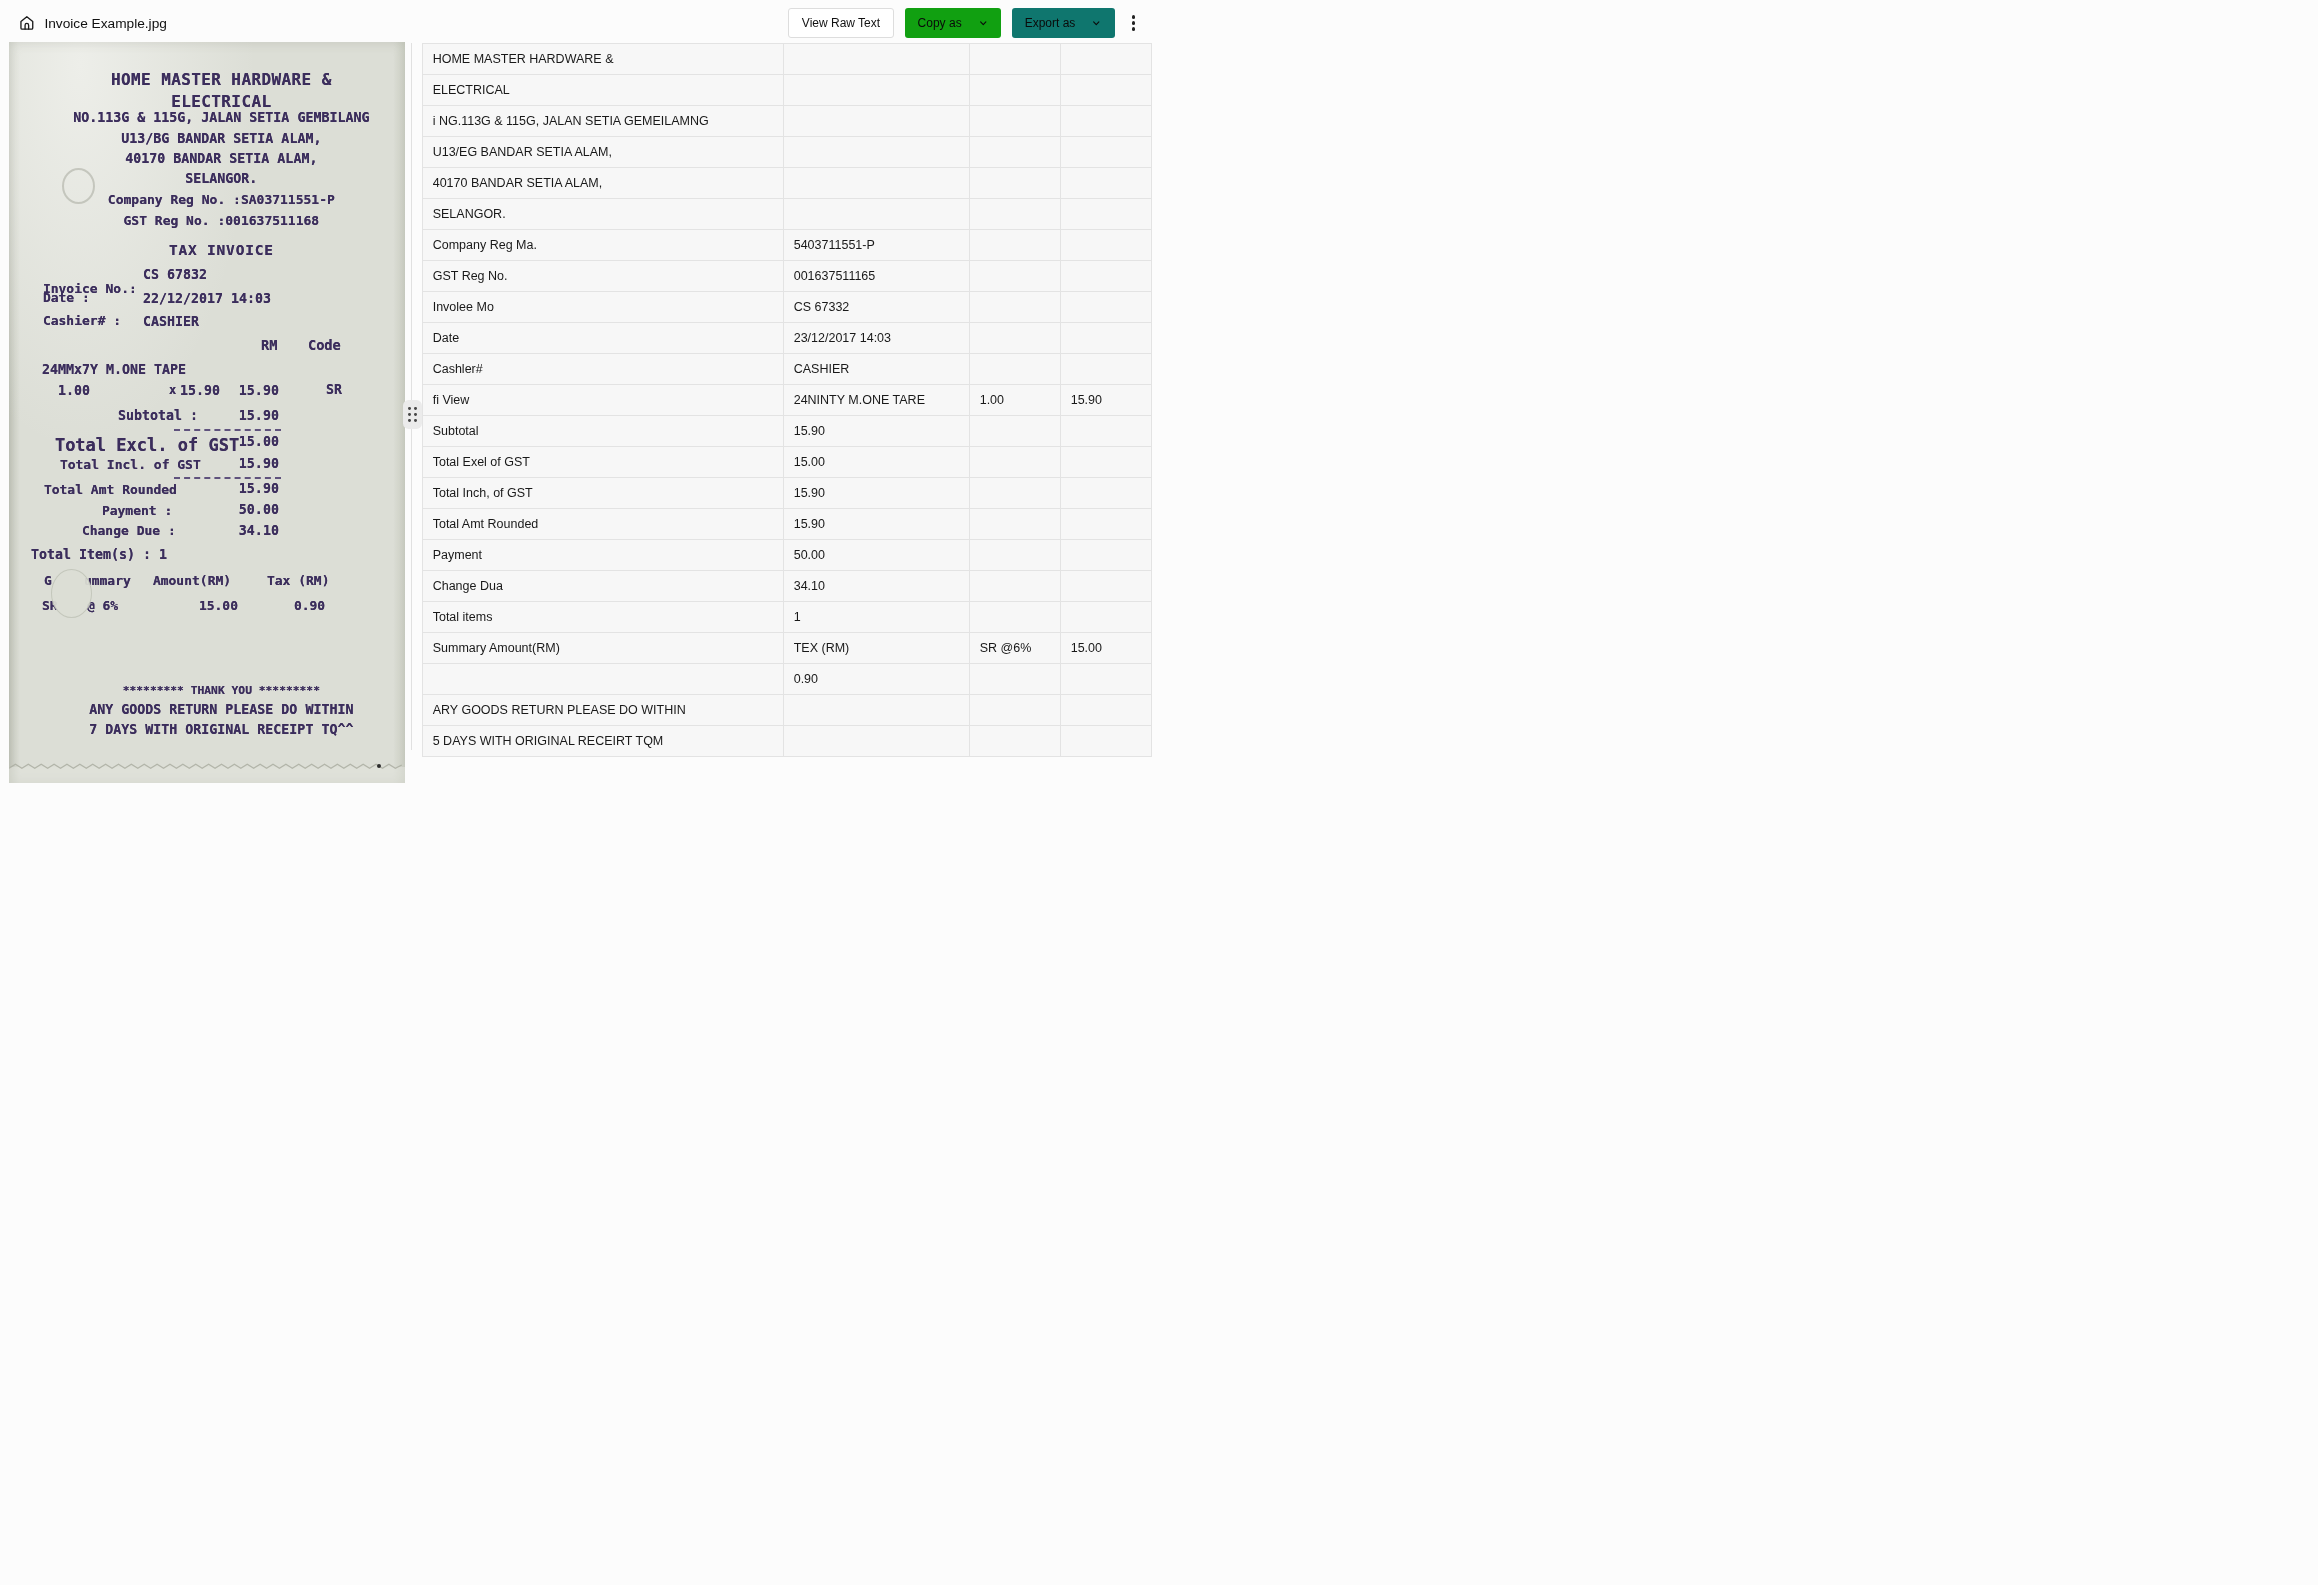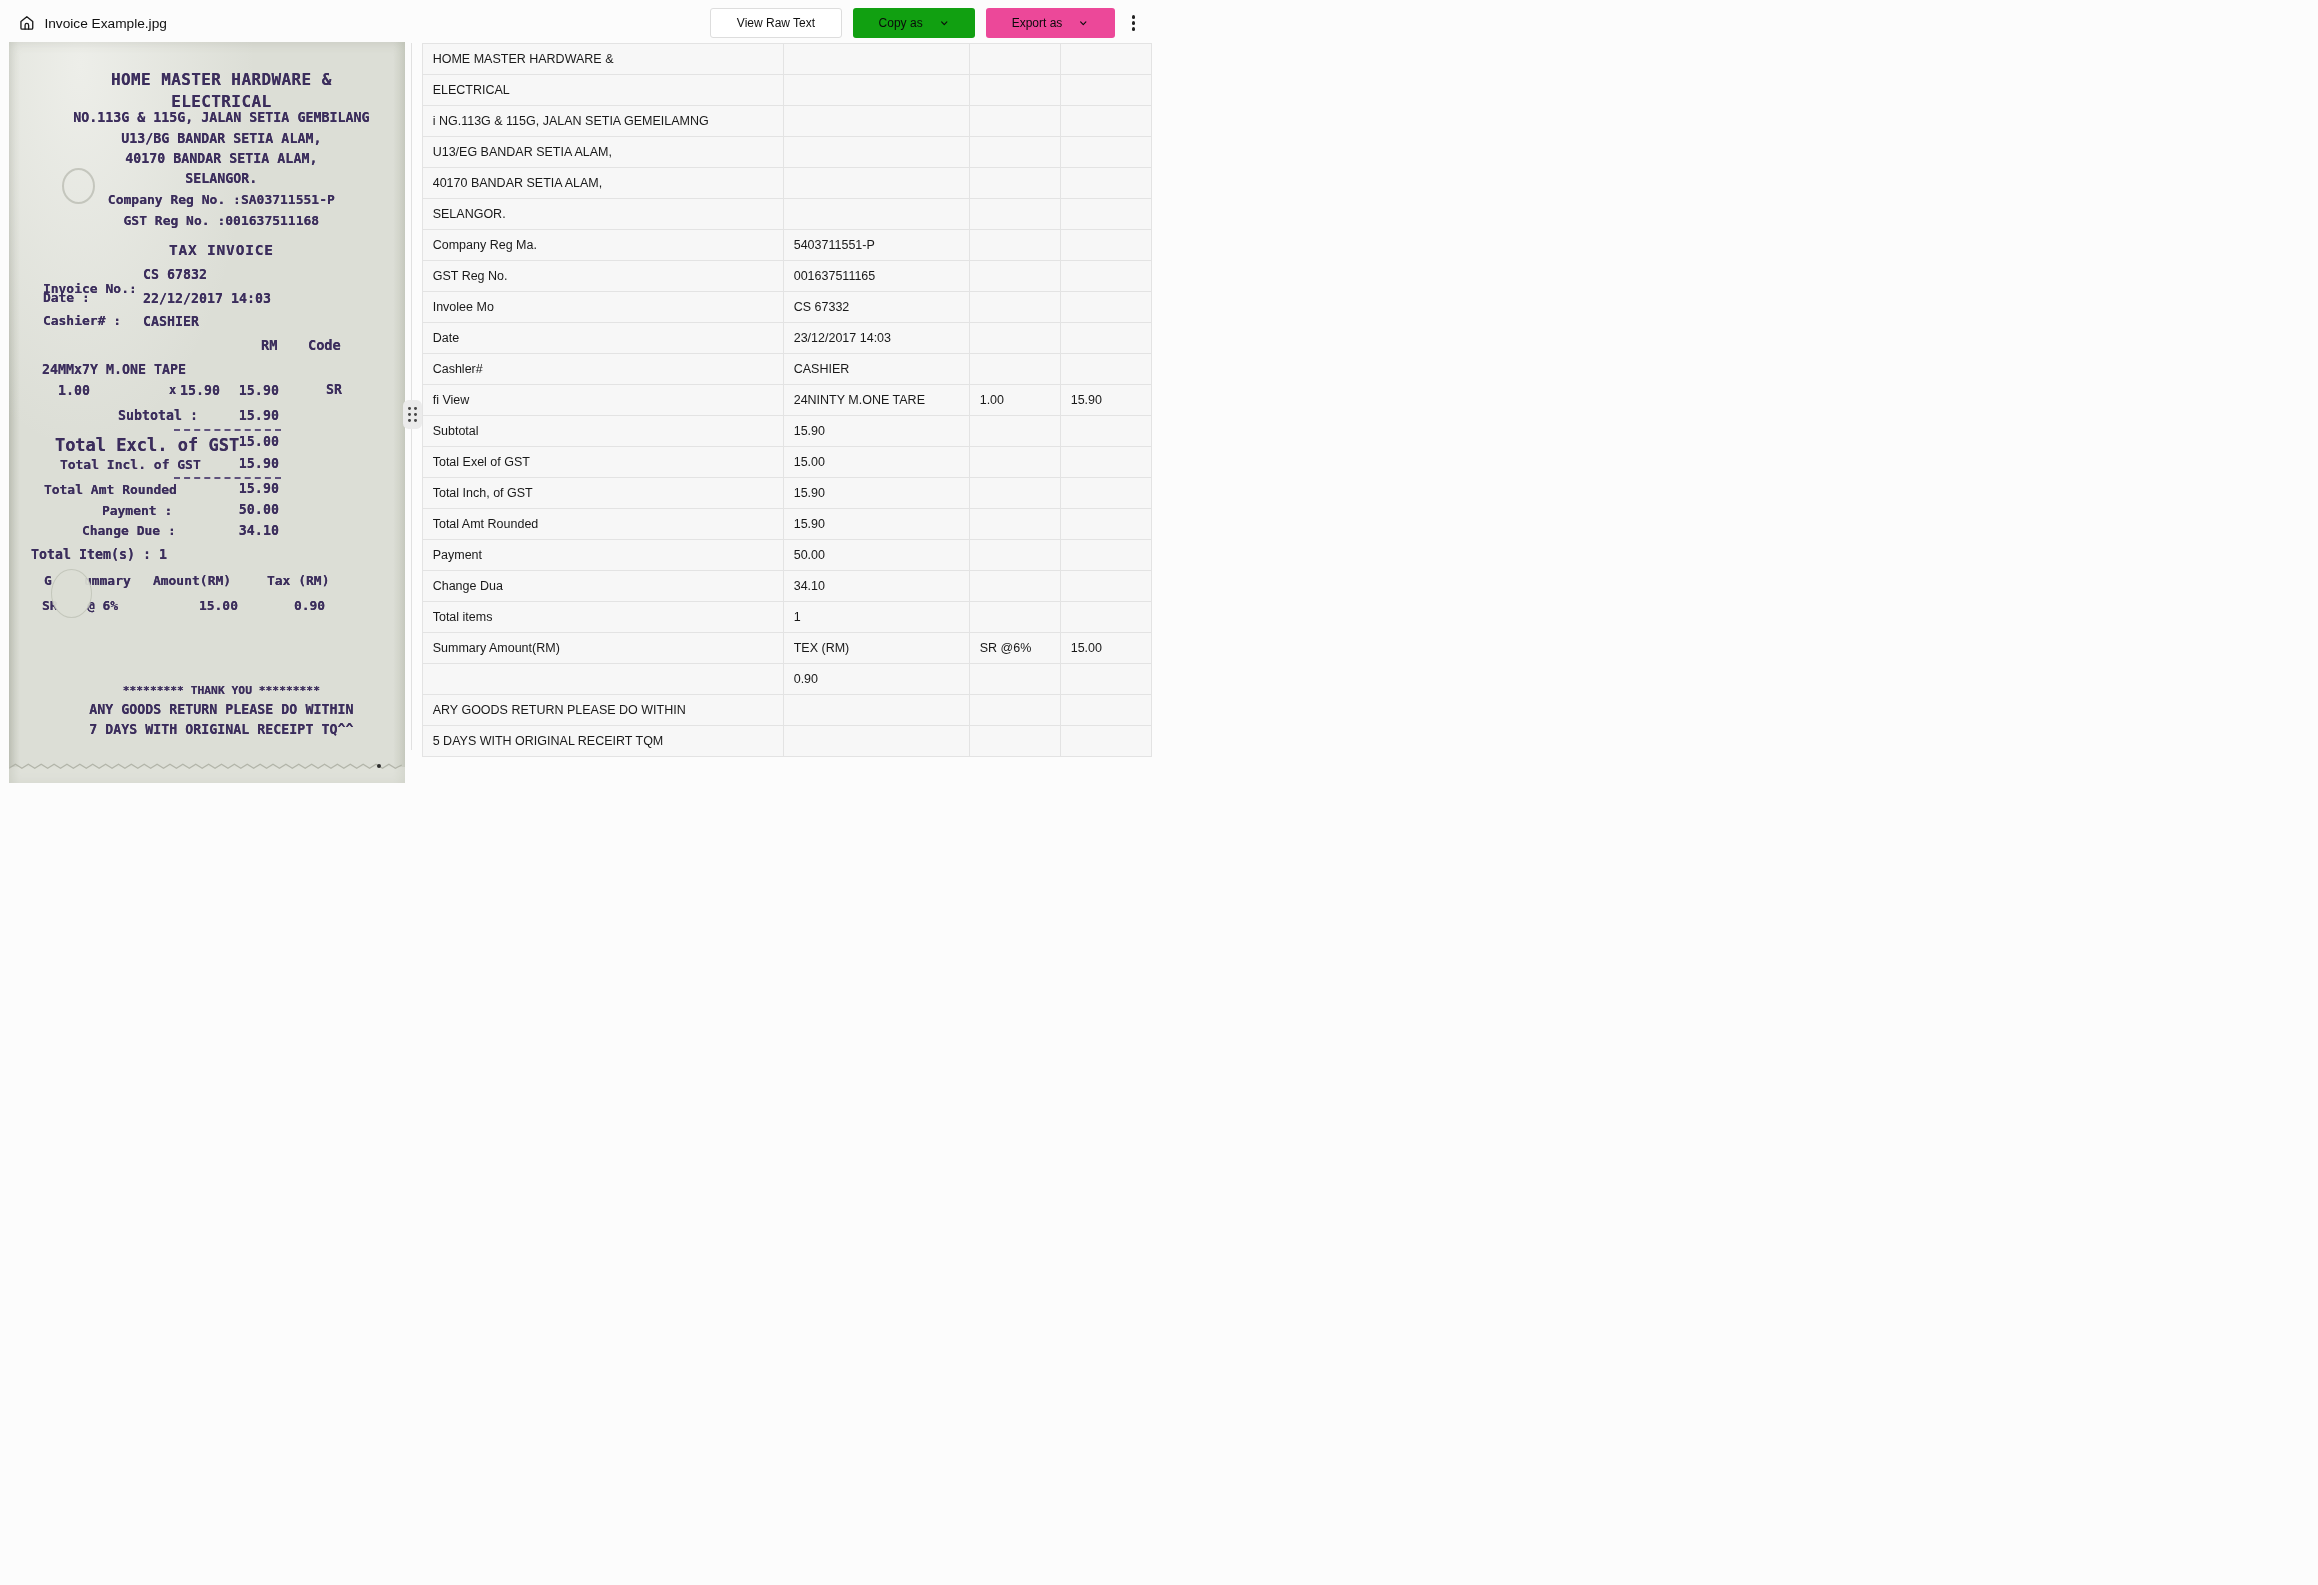--- a/index.html
+++ b/index.html
@@ -5,21 +5,21 @@
   html,body{margin:0;padding:0;background:#fcfcfc;}
   .page{position:relative;width:1159px;height:792px;background:#fcfcfc;overflow:hidden;
         font-family:"Liberation Sans",sans-serif;color:#1a1a1a;}
 
   
   .header{position:absolute;left:0;top:0;right:0;height:46px;display:flex;align-items:center;
           padding:0 17.7px;box-sizing:border-box;background:#fcfcfc;}
   .title-wrap{display:flex;align-items:center;gap:9px;}
   .page-title{font-size:13.7px;font-weight:500;color:#111;}
   .hdr-actions{margin-left:auto;display:flex;align-items:center;gap:10.5px;}
-  .btn{display:flex;align-items:center;gap:6.4px;height:30px;padding:0 26px;border-radius:3px;
+  .btn{display:flex;align-items:center;gap:6.4px;height:30px;padding:0 13px;border-radius:3px;
        font-size:12px;cursor:pointer;box-sizing:border-box;white-space:nowrap;}
   .btn-outline{background:#fff;border:1.2px solid #ddd;color:#111;}
   .btn-green{border:none;color:#0a0a0a;font-weight:500;gap:16px;}
   .kebab{display:flex;flex-direction:column;gap:2.8px;padding:4.8px 6.4px;cursor:pointer;}
   .kebab i{width:3.2px;height:3.2px;border-radius:50%;background:#222;}
 
   
   .receipt{position:absolute;left:8.9px;top:42px;width:396px;height:741px;overflow:hidden;
            background:
              radial-gradient(ellipse at 18% 3%, #edeee9 0%, rgba(237,238,233,0) 38%),
@@ -68,21 +68,21 @@
     <div class="hdr-actions">
       <div class="btn btn-outline">
         <span>View Raw Text</span>
       </div>
       <div class="btn btn-green" style="background:#11A011;">
         <span>Copy as</span>
         <svg width="10.5" height="10.5" viewBox="0 0 24 24" fill="none" stroke="#0a0a0a" stroke-width="2.6" stroke-linecap="round" stroke-linejoin="round">
             <path d="M6 9l6 6 6-6"></path>
           </svg>
       </div>
-      <div class="btn btn-green" style="background:#ec4899;">
+      <div class="btn btn-green" style="background:#0f766e;">
         <span>Export as</span>
         <svg width="10.5" height="10.5" viewBox="0 0 24 24" fill="none" stroke="#0a0a0a" stroke-width="2.6" stroke-linecap="round" stroke-linejoin="round">
             <path d="M6 9l6 6 6-6"></path>
           </svg>
       </div>
       <div class="kebab">
           <i></i>
           <i></i>
           <i></i>
         </div>

